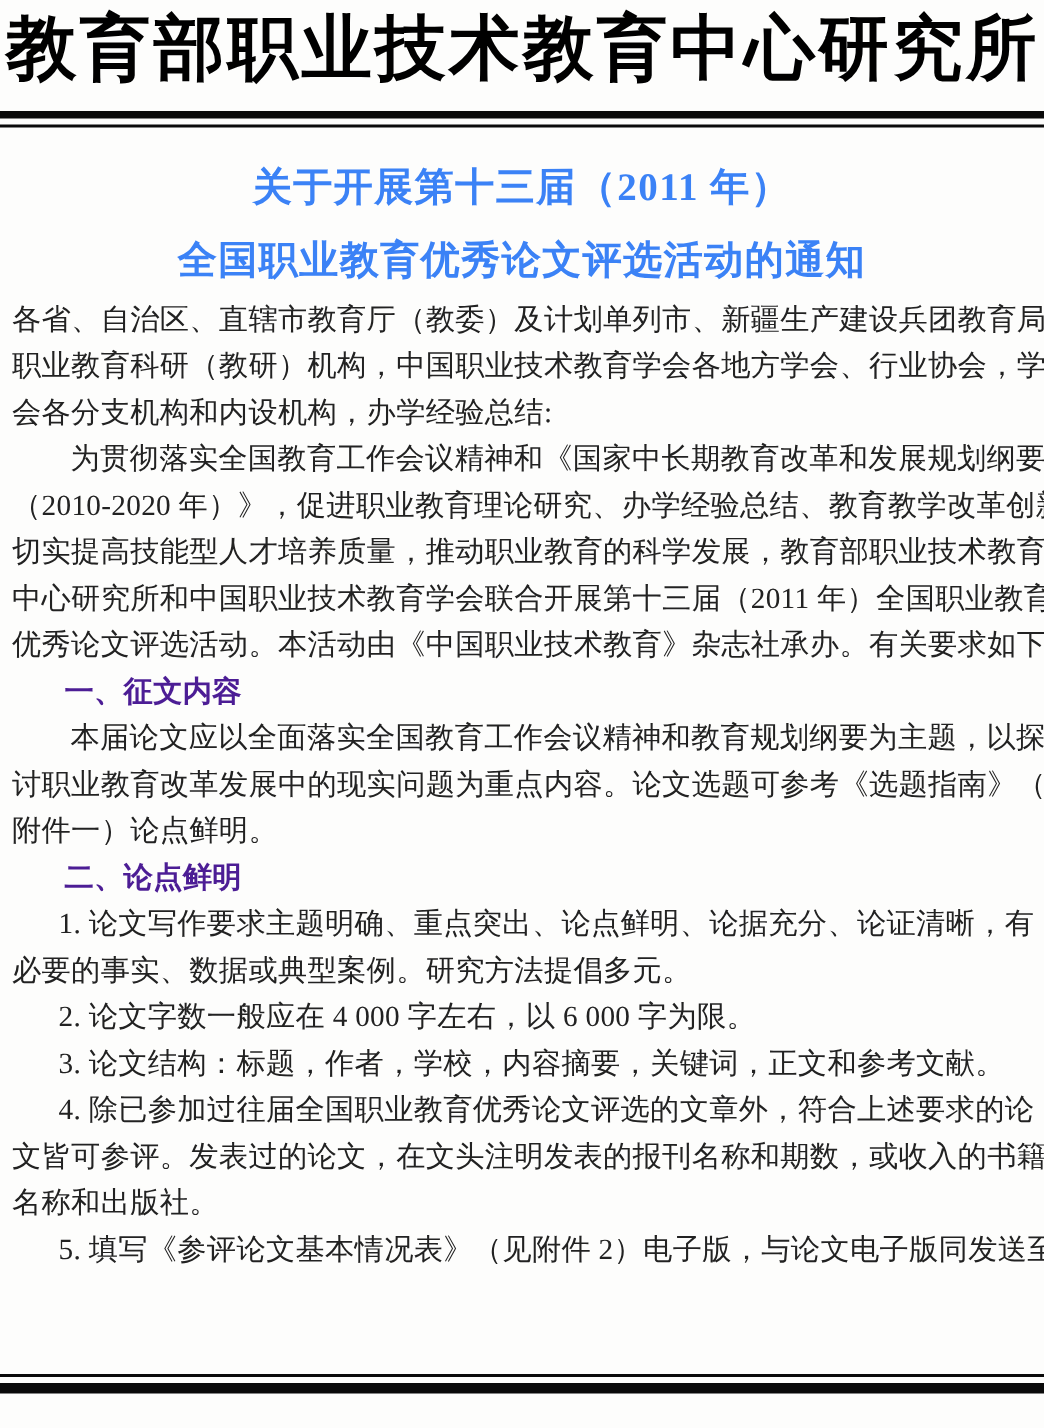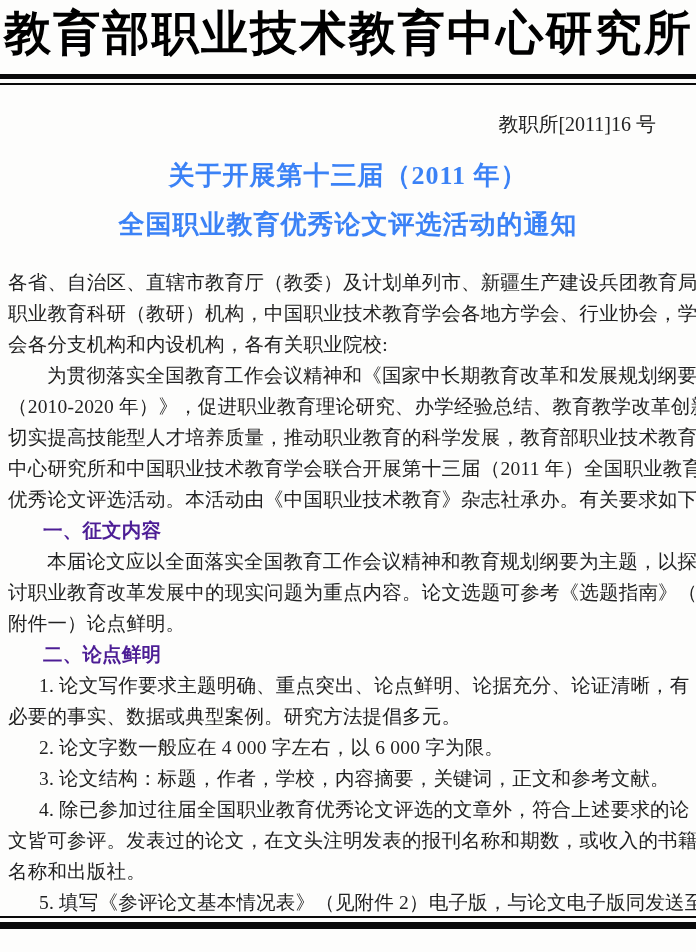--- a/index.html
+++ b/index.html
@@ -54,21 +54,20 @@
     margin-top: 15px;
     text-align: center;
     font-weight: bold;
     font-size: 26px;
     line-height: 49px;
     color: #3b82f6;
     letter-spacing: 1px;
   }
   
   .body-text {
-    margin-top: 18px;
     padding: 0 8px;
     font-size: 19.5px;
     color: #222;
   }
   .line {
     height: 31px;
     line-height: 31px;
     white-space: nowrap;
     letter-spacing: 0.2px;
   }
@@ -89,31 +88,30 @@
 
 <div class="page">
 
   <div class="masthead">教育部职业技术教育中心研究所</div>
 
   <div class="masthead-divider">
     <div class="rule thick"></div>
     <div class="rule thin"></div>
   </div>
 
-  <div class="doc-number">教职所[2011]16 号</div>
 
   <div class="doc-title">
     <div>关于开展第十三届（2011 年）</div>
     <div>全国职业教育优秀论文评选活动的通知</div>
   </div>
 
   <div class="body-text">
       <div class="line flush">各省、自治区、直辖市教育厅（教委）及计划单列市、新疆生产建设兵团教育局</div>
       <div class="line flush">职业教育科研（教研）机构，中国职业技术教育学会各地方学会、行业协会，学</div>
-      <div class="line flush">会各分支机构和内设机构，各有关职业院校:</div>
+      <div class="line flush">会各分支机构和内设机构，办学经验总结:</div>
       <div class="line para">为贯彻落实全国教育工作会议精神和《国家中长期教育改革和发展规划纲要</div>
       <div class="line flush">（2010-2020 年）》，促进职业教育理论研究、办学经验总结、教育教学改革创新，</div>
       <div class="line flush">切实提高技能型人才培养质量，推动职业教育的科学发展，教育部职业技术教育</div>
       <div class="line flush">中心研究所和中国职业技术教育学会联合开展第十三届（2011 年）全国职业教育</div>
       <div class="line flush">优秀论文评选活动。本活动由《中国职业技术教育》杂志社承办。有关要求如下:</div>
       <div class="line heading">一、征文内容</div>
       <div class="line para">本届论文应以全面落实全国教育工作会议精神和教育规划纲要为主题，以探</div>
       <div class="line flush">讨职业教育改革发展中的现实问题为重点内容。论文选题可参考《选题指南》（见</div>
       <div class="line flush">附件一）论点鲜明。</div>
       <div class="line heading">二、论点鲜明</div>

